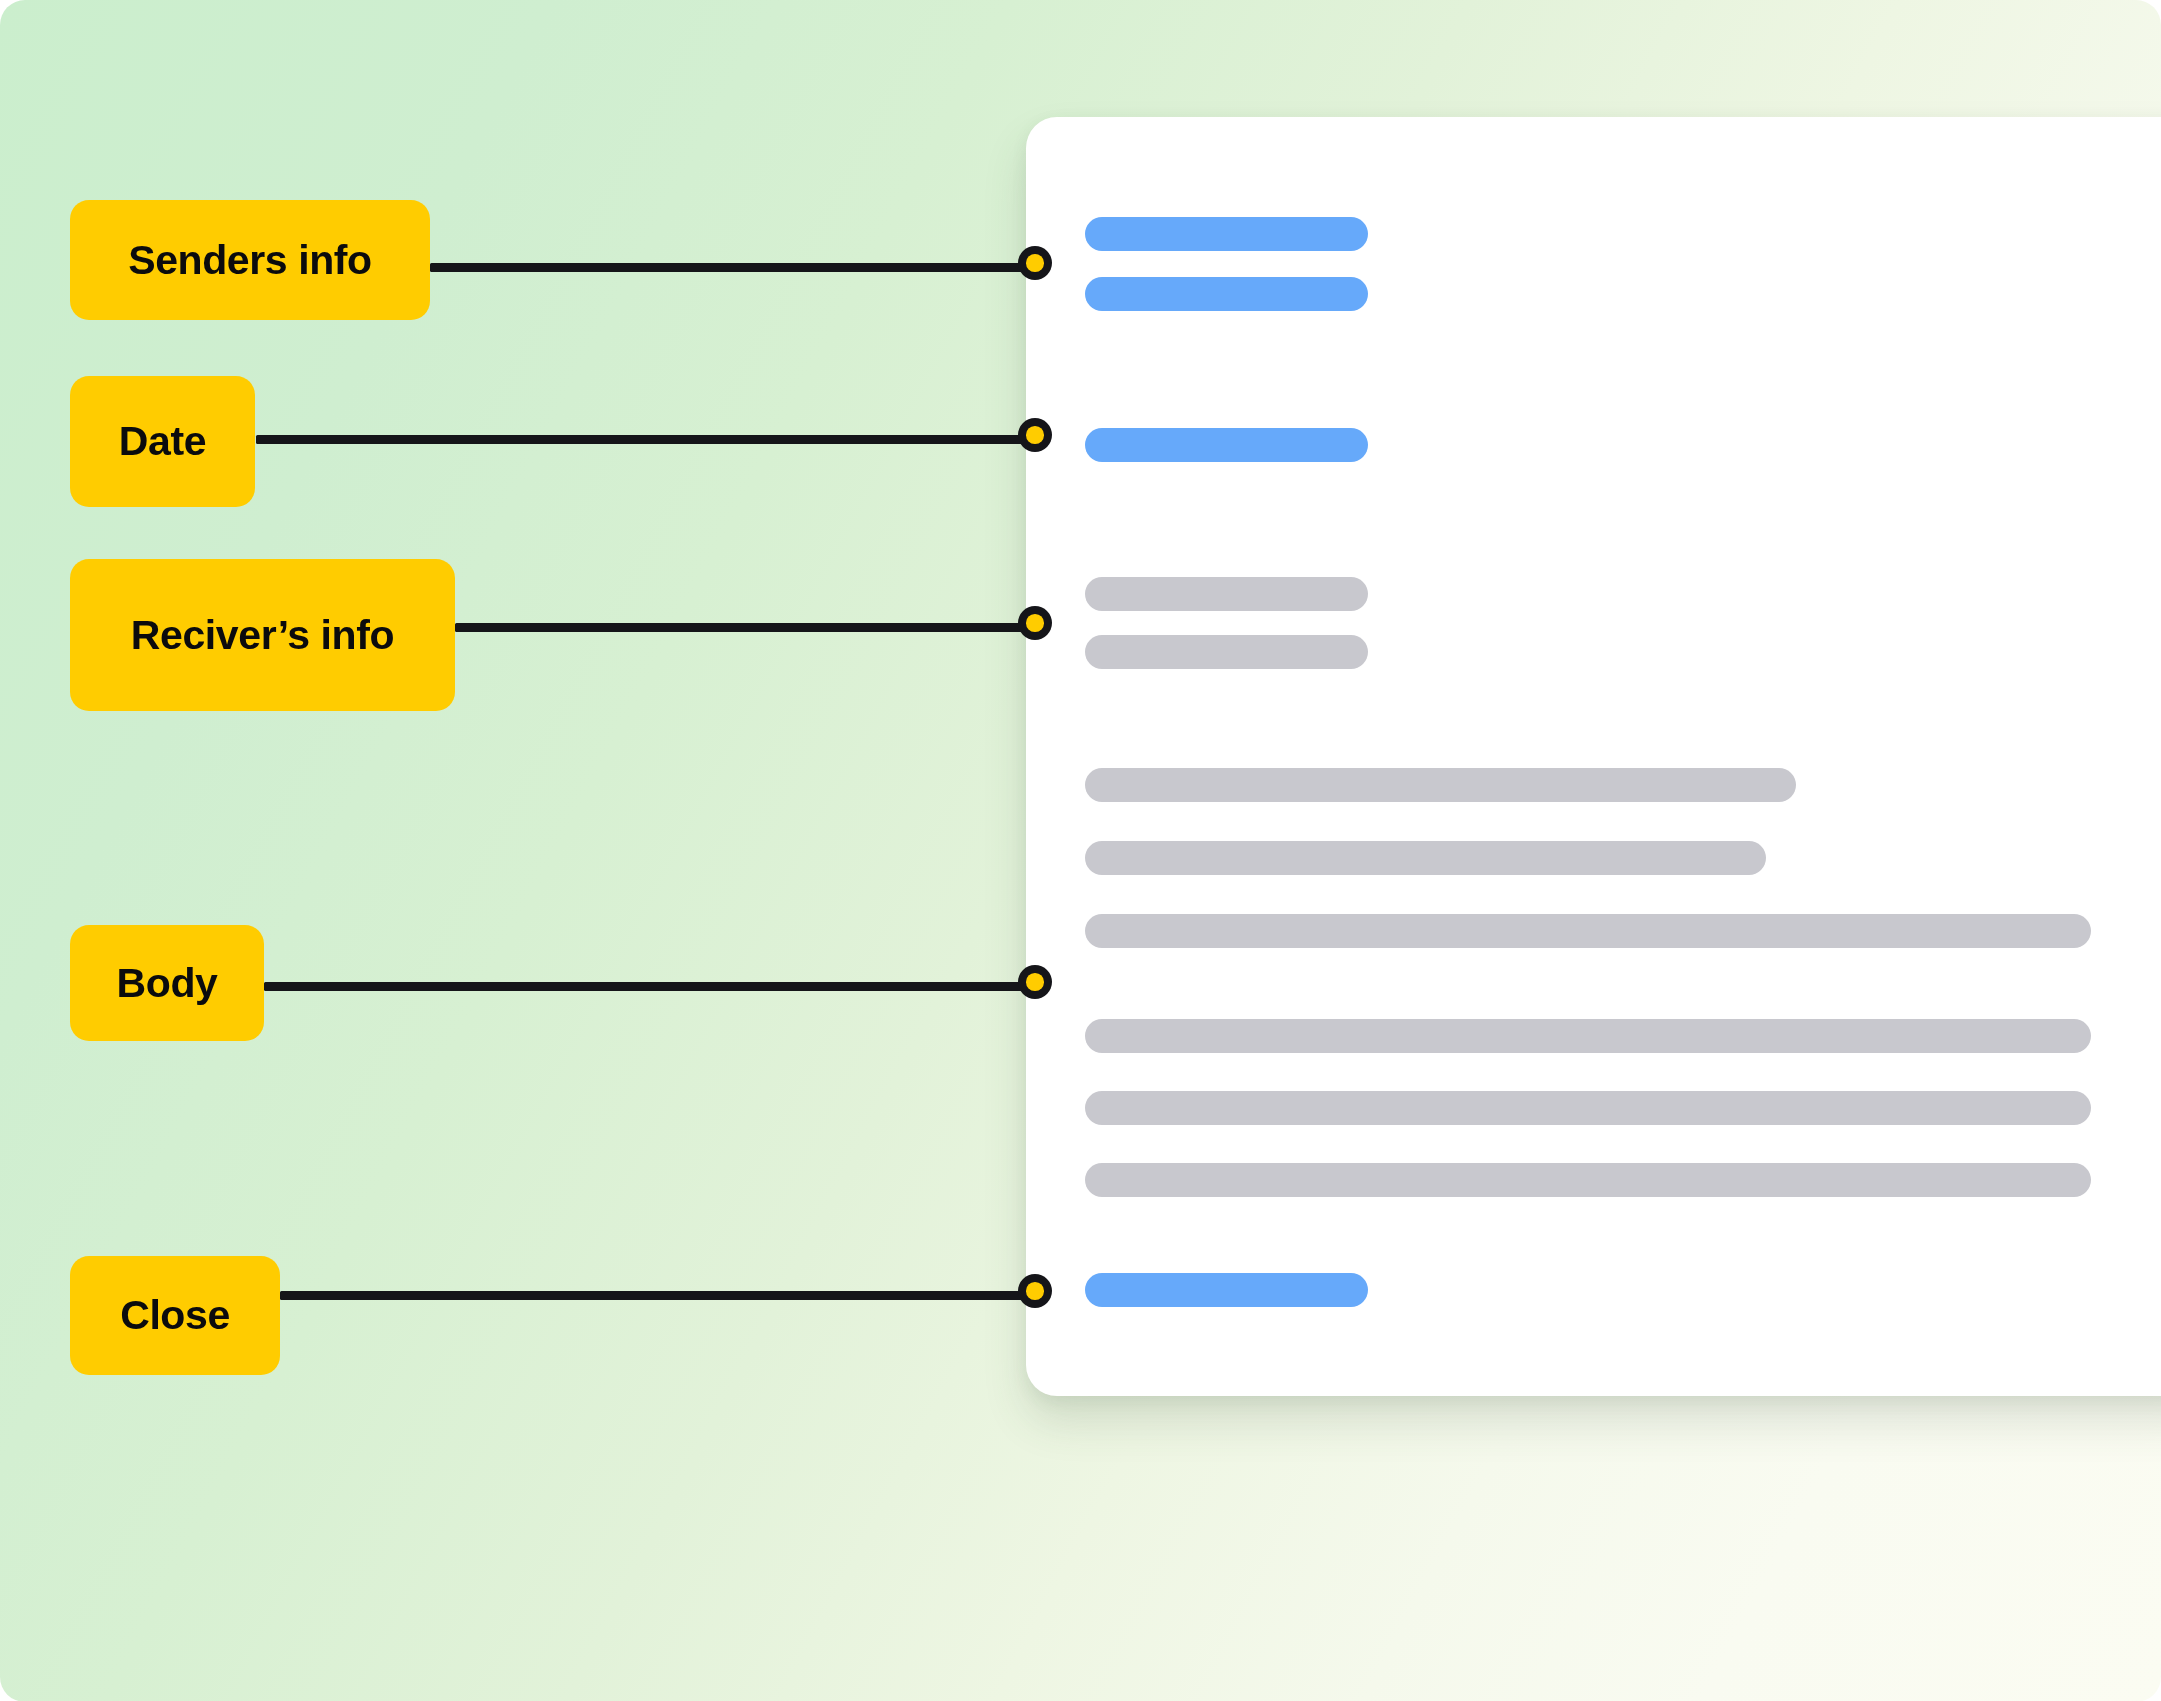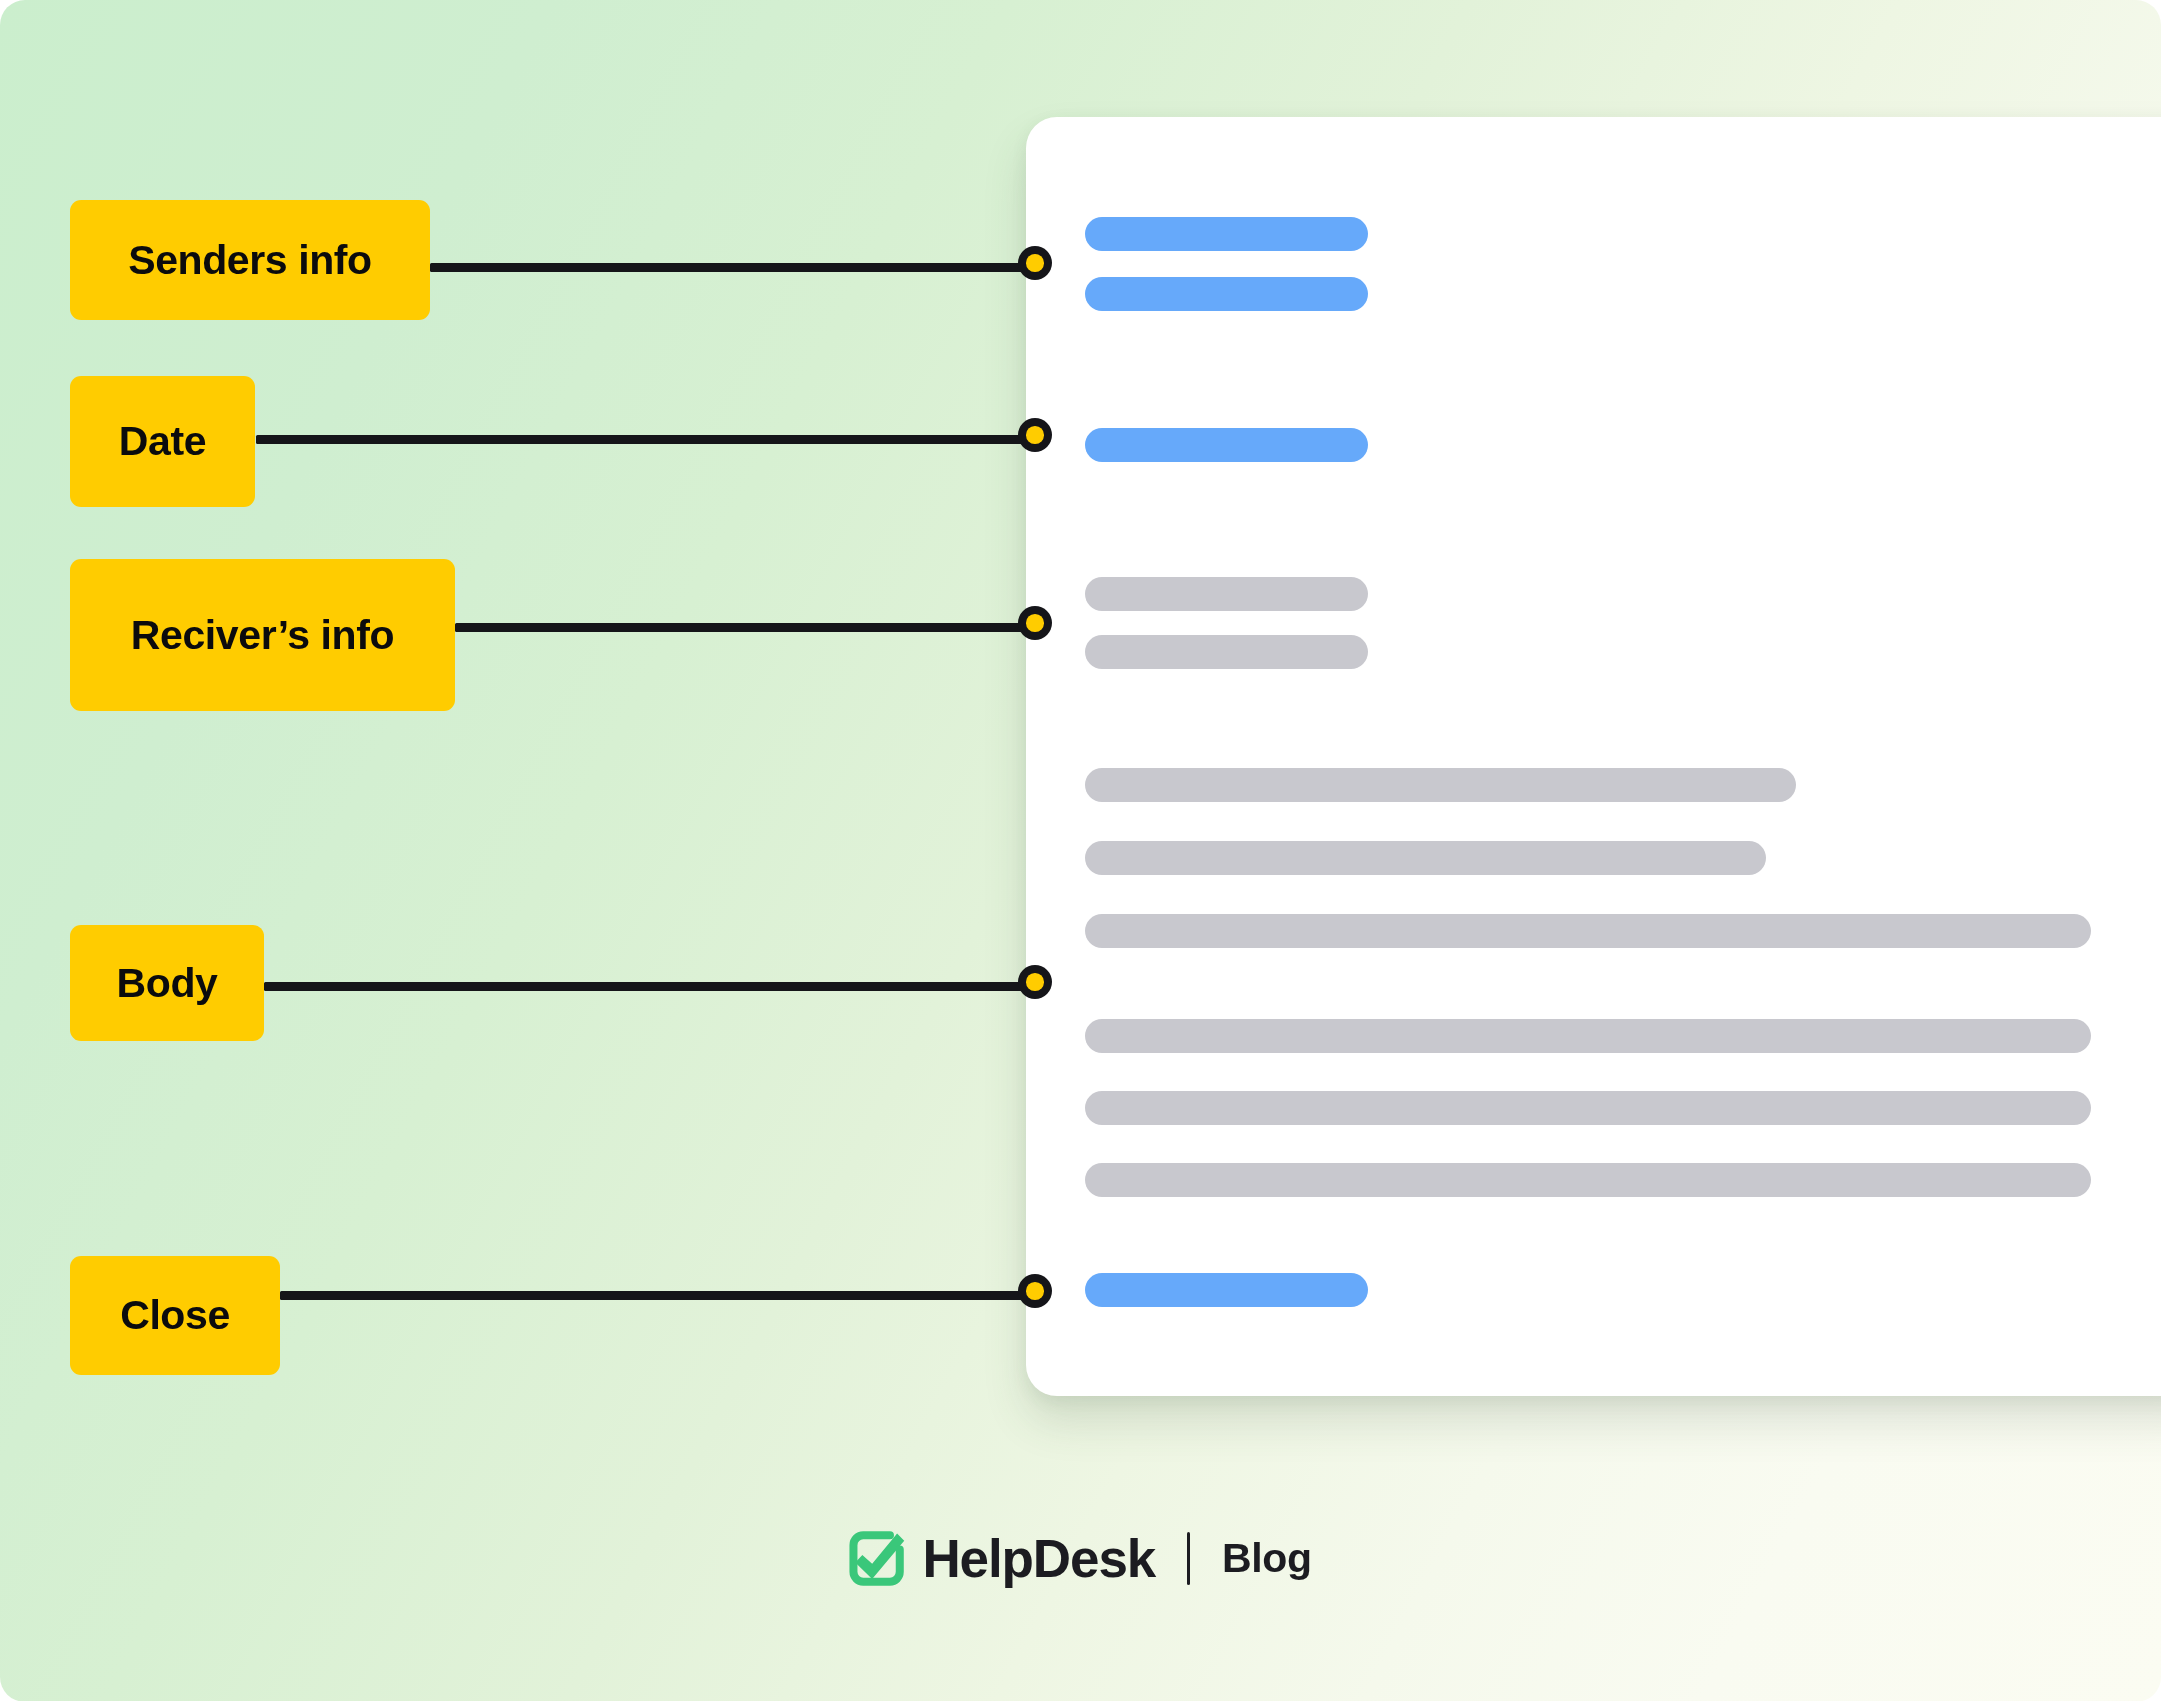--- a/index.html
+++ b/index.html
@@ -85,21 +85,21 @@
     width: 17.6px;
     height: 17.6px;
     border-radius: 50%;
     background: #ffcc00;
   }
 
   
   .pill {
     position: absolute;
     background: #ffcc00;
-    border-radius: 11px;
+    border-radius: 19px;
     display: flex;
     align-items: center;
     justify-content: center;
     padding: 0 27px;
     box-sizing: border-box;
     height: 82px;
     text-align: center;
   }
   .pill-text {
     font-family: "Liberation Sans", sans-serif;
@@ -206,24 +206,15 @@
       </div>
       <div class="connector" style="top: 1291px;">
         <div class="line" style="left: 280px; width: 755px;"></div>
       </div>
       <div class="dot" style="left: 1018px; top: 1274px;"></div>
       <div class="pill" style="left: 70px; top: 1228px; height: 119px; min-width: 210px; margin-top: 28px;">
         <span class="pill-text">Close</span>
       </div>
     </div>
 
-  <div class="brand">
-    <svg class="brand-logo" viewBox="0 0 64 64" aria-hidden="true">
-      <path d="M54 4 L26 38 L15 28 L7 36.5 L26 55 L62 12 Z" fill="#3ac77a"></path>
-      <path d="M46 6 H16 C9.9 6 5 10.9 5 17 V47 C5 53.1 9.9 58 16 58 H46 C52.1 58 57 53.1 57 47 V22" fill="none" stroke="#3ac77a" stroke-width="9" stroke-linecap="round" stroke-linejoin="round"></path>
-    </svg>
-    <div class="brand-name">HelpDesk</div>
-    <div class="brand-divider"></div>
-    <div class="brand-section">Blog</div>
-  </div>
 
 </div>
 
 
 </body></html>

